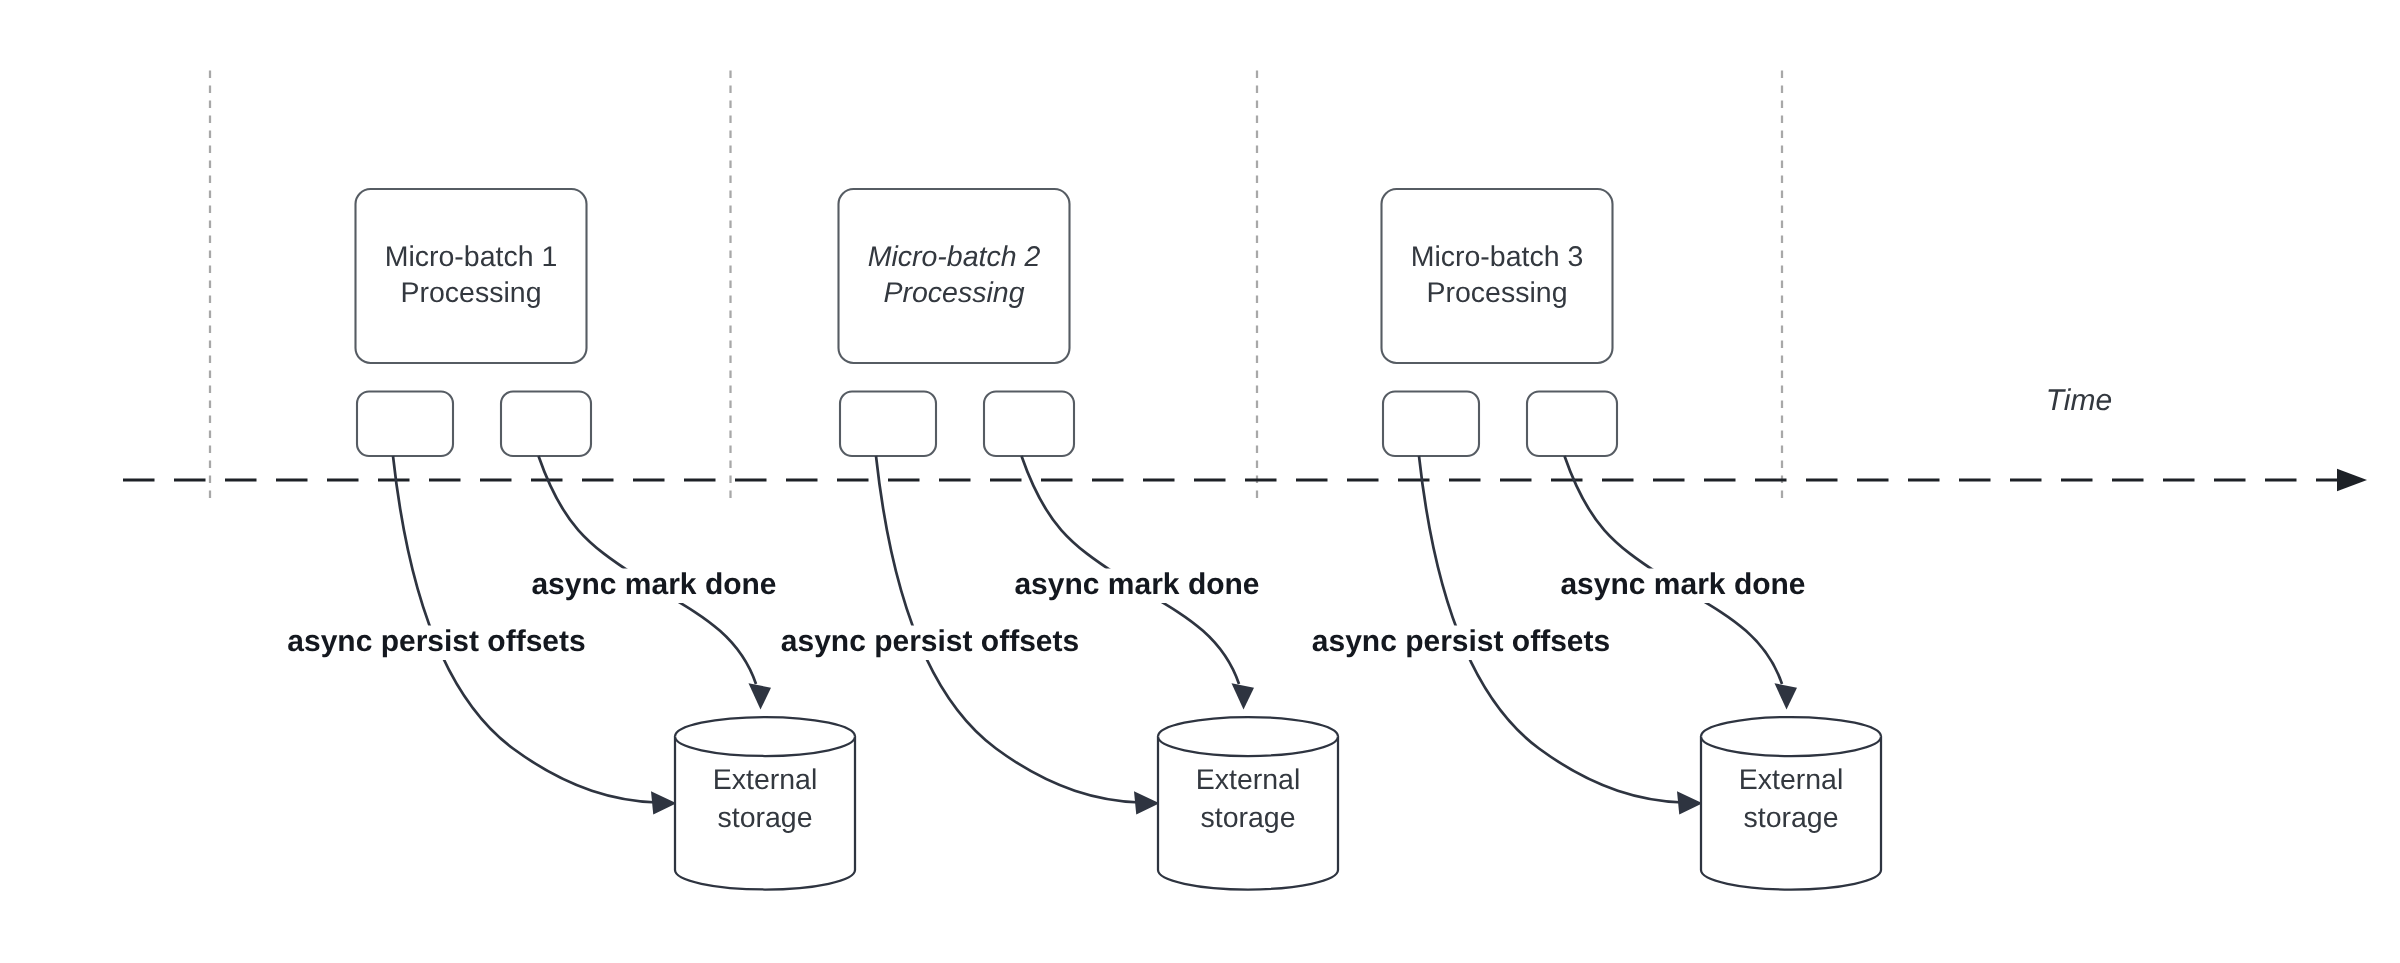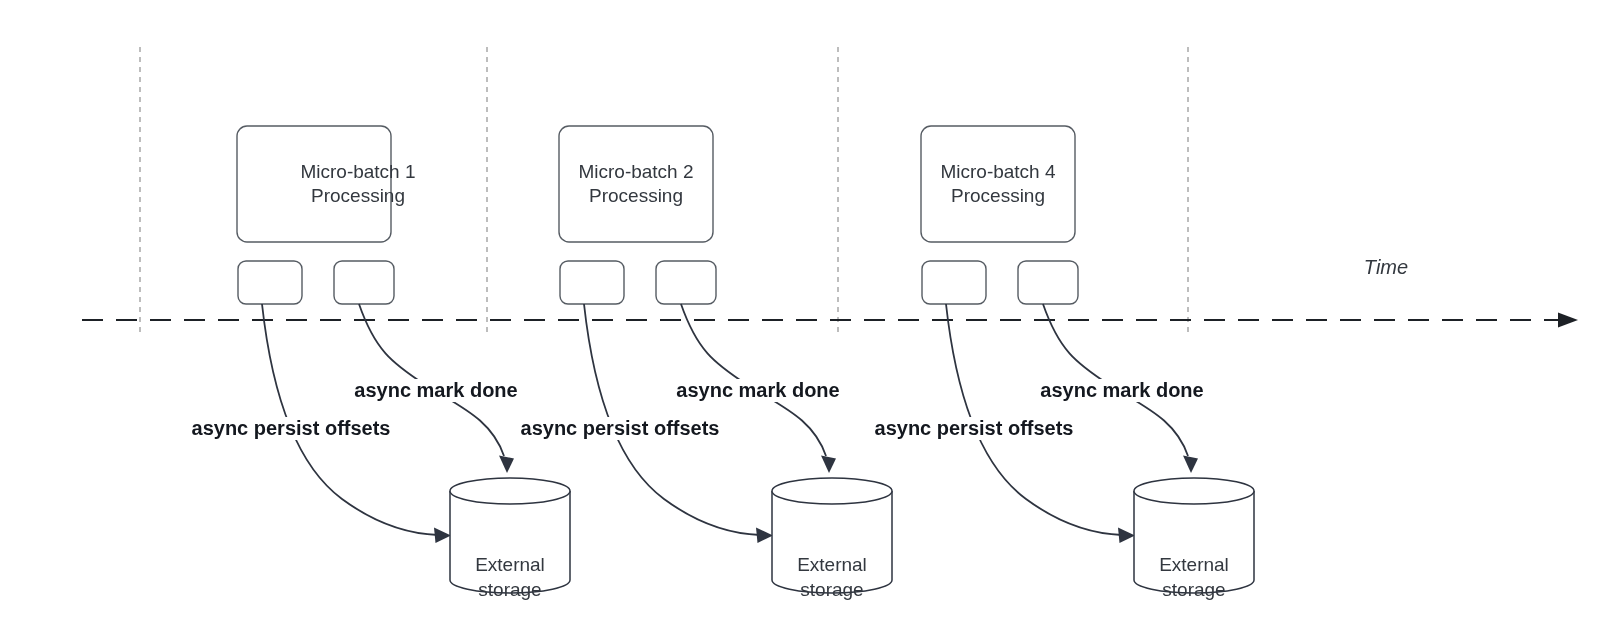--- a/index.html
+++ b/index.html
@@ -22,21 +22,21 @@
     display:flex;align-items:center;justify-content:center;text-align:center;
     font-size:19px;line-height:24px;color:var(--title-text);
   }
   .edge-label{
     transform:translateX(-50%);
     font-size:20px;font-weight:700;color:var(--label-text);
     background:var(--background);padding:0 3px;white-space:nowrap;
   }
   .storage-label{
     transform:translateX(-50%);width:110px;text-align:center;
-    font-size:19px;line-height:25px;color:var(--title-text);margin-top:44px;
+    font-size:19px;line-height:25px;color:var(--title-text);
   }
   .axis-label{
     transform:translateX(-50%);
     font-size:20px;color:var(--title-text);white-space:nowrap;
   }
   .proc-box{fill:#ffffff;stroke:var(--node-stroke);stroke-width:1.4;}
   .cyl{fill:#ffffff;stroke:var(--edge-stroke);stroke-width:1.5;}
   .edge{fill:none;stroke:var(--edge-stroke);stroke-width:1.8;}
   .arrowhead{fill:var(--edge-stroke);stroke:none;}
   .guide{stroke:var(--guide-stroke);stroke-width:1.5;stroke-dasharray:5 5;fill:none;}
@@ -88,23 +88,23 @@
       <rect class="proc-box" x="334" y="261" width="60" height="43" rx="8"></rect>
       <path class="edge" d="M262,304 C272,395 296,465 342,499 C380,527 412,534 438,535"></path>
       <path class="arrowhead" d="M451,535.5 L434,527.5 L435.5,543 Z"></path>
       <path class="edge" d="M359,304 C375,350 392,363 424,384 C458,406 491,418 504,456"></path>
       <path class="arrowhead" d="M507,473 L499,455.5 L514,458.5 Z"></path>
       <path class="cyl" d="M450,491 a60,13 0 0 1 120,0 v89 a60,13 0 0 1 -120,0 z"></path>
       <path class="cyl" d="M450,491 a60,13 0 0 0 120,0"></path>
     </g>
   </svg>
 
-  <div class="overlay node-title" style="left:237px;top:126px;width:154px;height:116px;padding-left:44px;">Micro-batch 1 Processing</div>
-  <div class="overlay node-title" style="left:559px;top:126px;width:154px;height:116px;">Micro-batch 2 Processing</div>
-  <div class="overlay node-title" style="left:921px;top:126px;width:154px;height:116px;">Micro-batch 4 Processing</div>
+  <div class="overlay node-title" style="left:237px;top:126px;width:154px;height:116px;">Micro-batch 1 Processing</div>
+  <div class="overlay node-title" style="left:559px;top:126px;width:154px;height:116px;font-style:italic;">Micro-batch 2 Processing</div>
+  <div class="overlay node-title" style="left:921px;top:126px;width:154px;height:116px;">Micro-batch 3 Processing</div>
 
   <div class="overlay edge-label" style="left:291px;top:417px;">async persist offsets</div>
   <div class="overlay edge-label" style="left:620px;top:417px;">async persist offsets</div>
   <div class="overlay edge-label" style="left:974px;top:417px;">async persist offsets</div>
 
   <div class="overlay edge-label" style="left:436px;top:379px;">async mark done</div>
   <div class="overlay edge-label" style="left:758px;top:379px;">async mark done</div>
   <div class="overlay edge-label" style="left:1122px;top:379px;">async mark done</div>
 
   <div class="overlay storage-label" style="left:510px;top:508px;">External storage</div>

